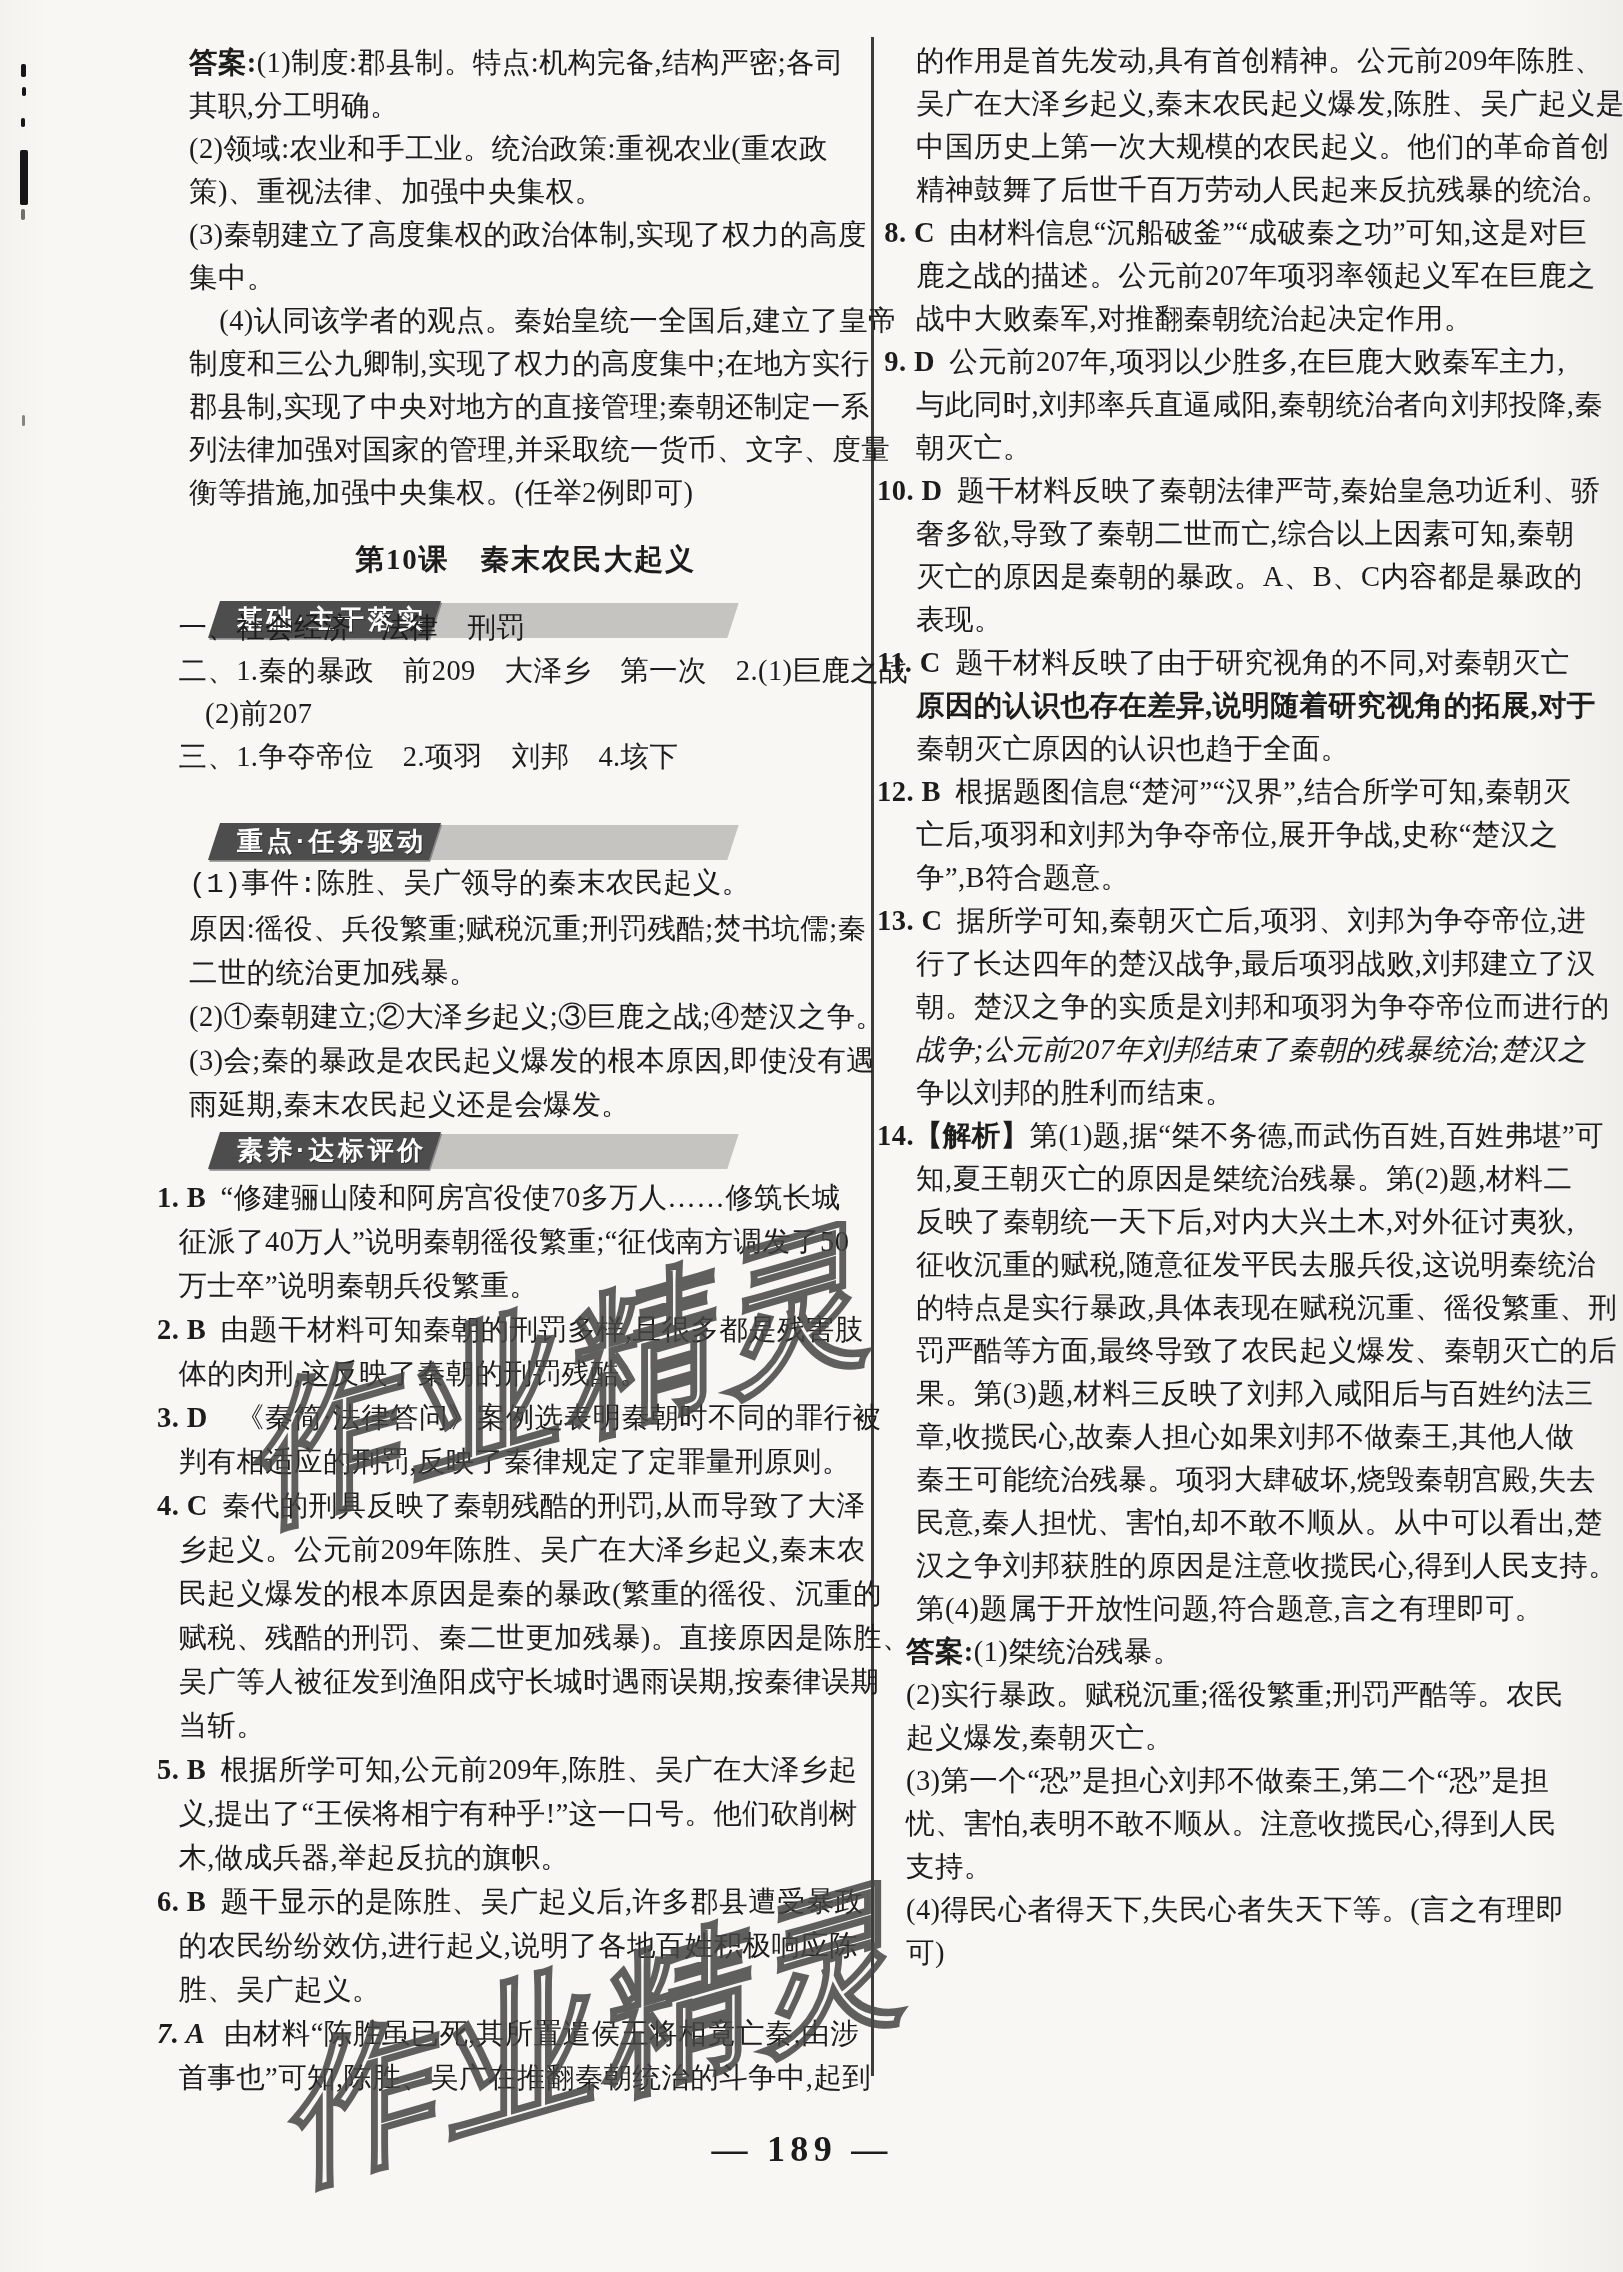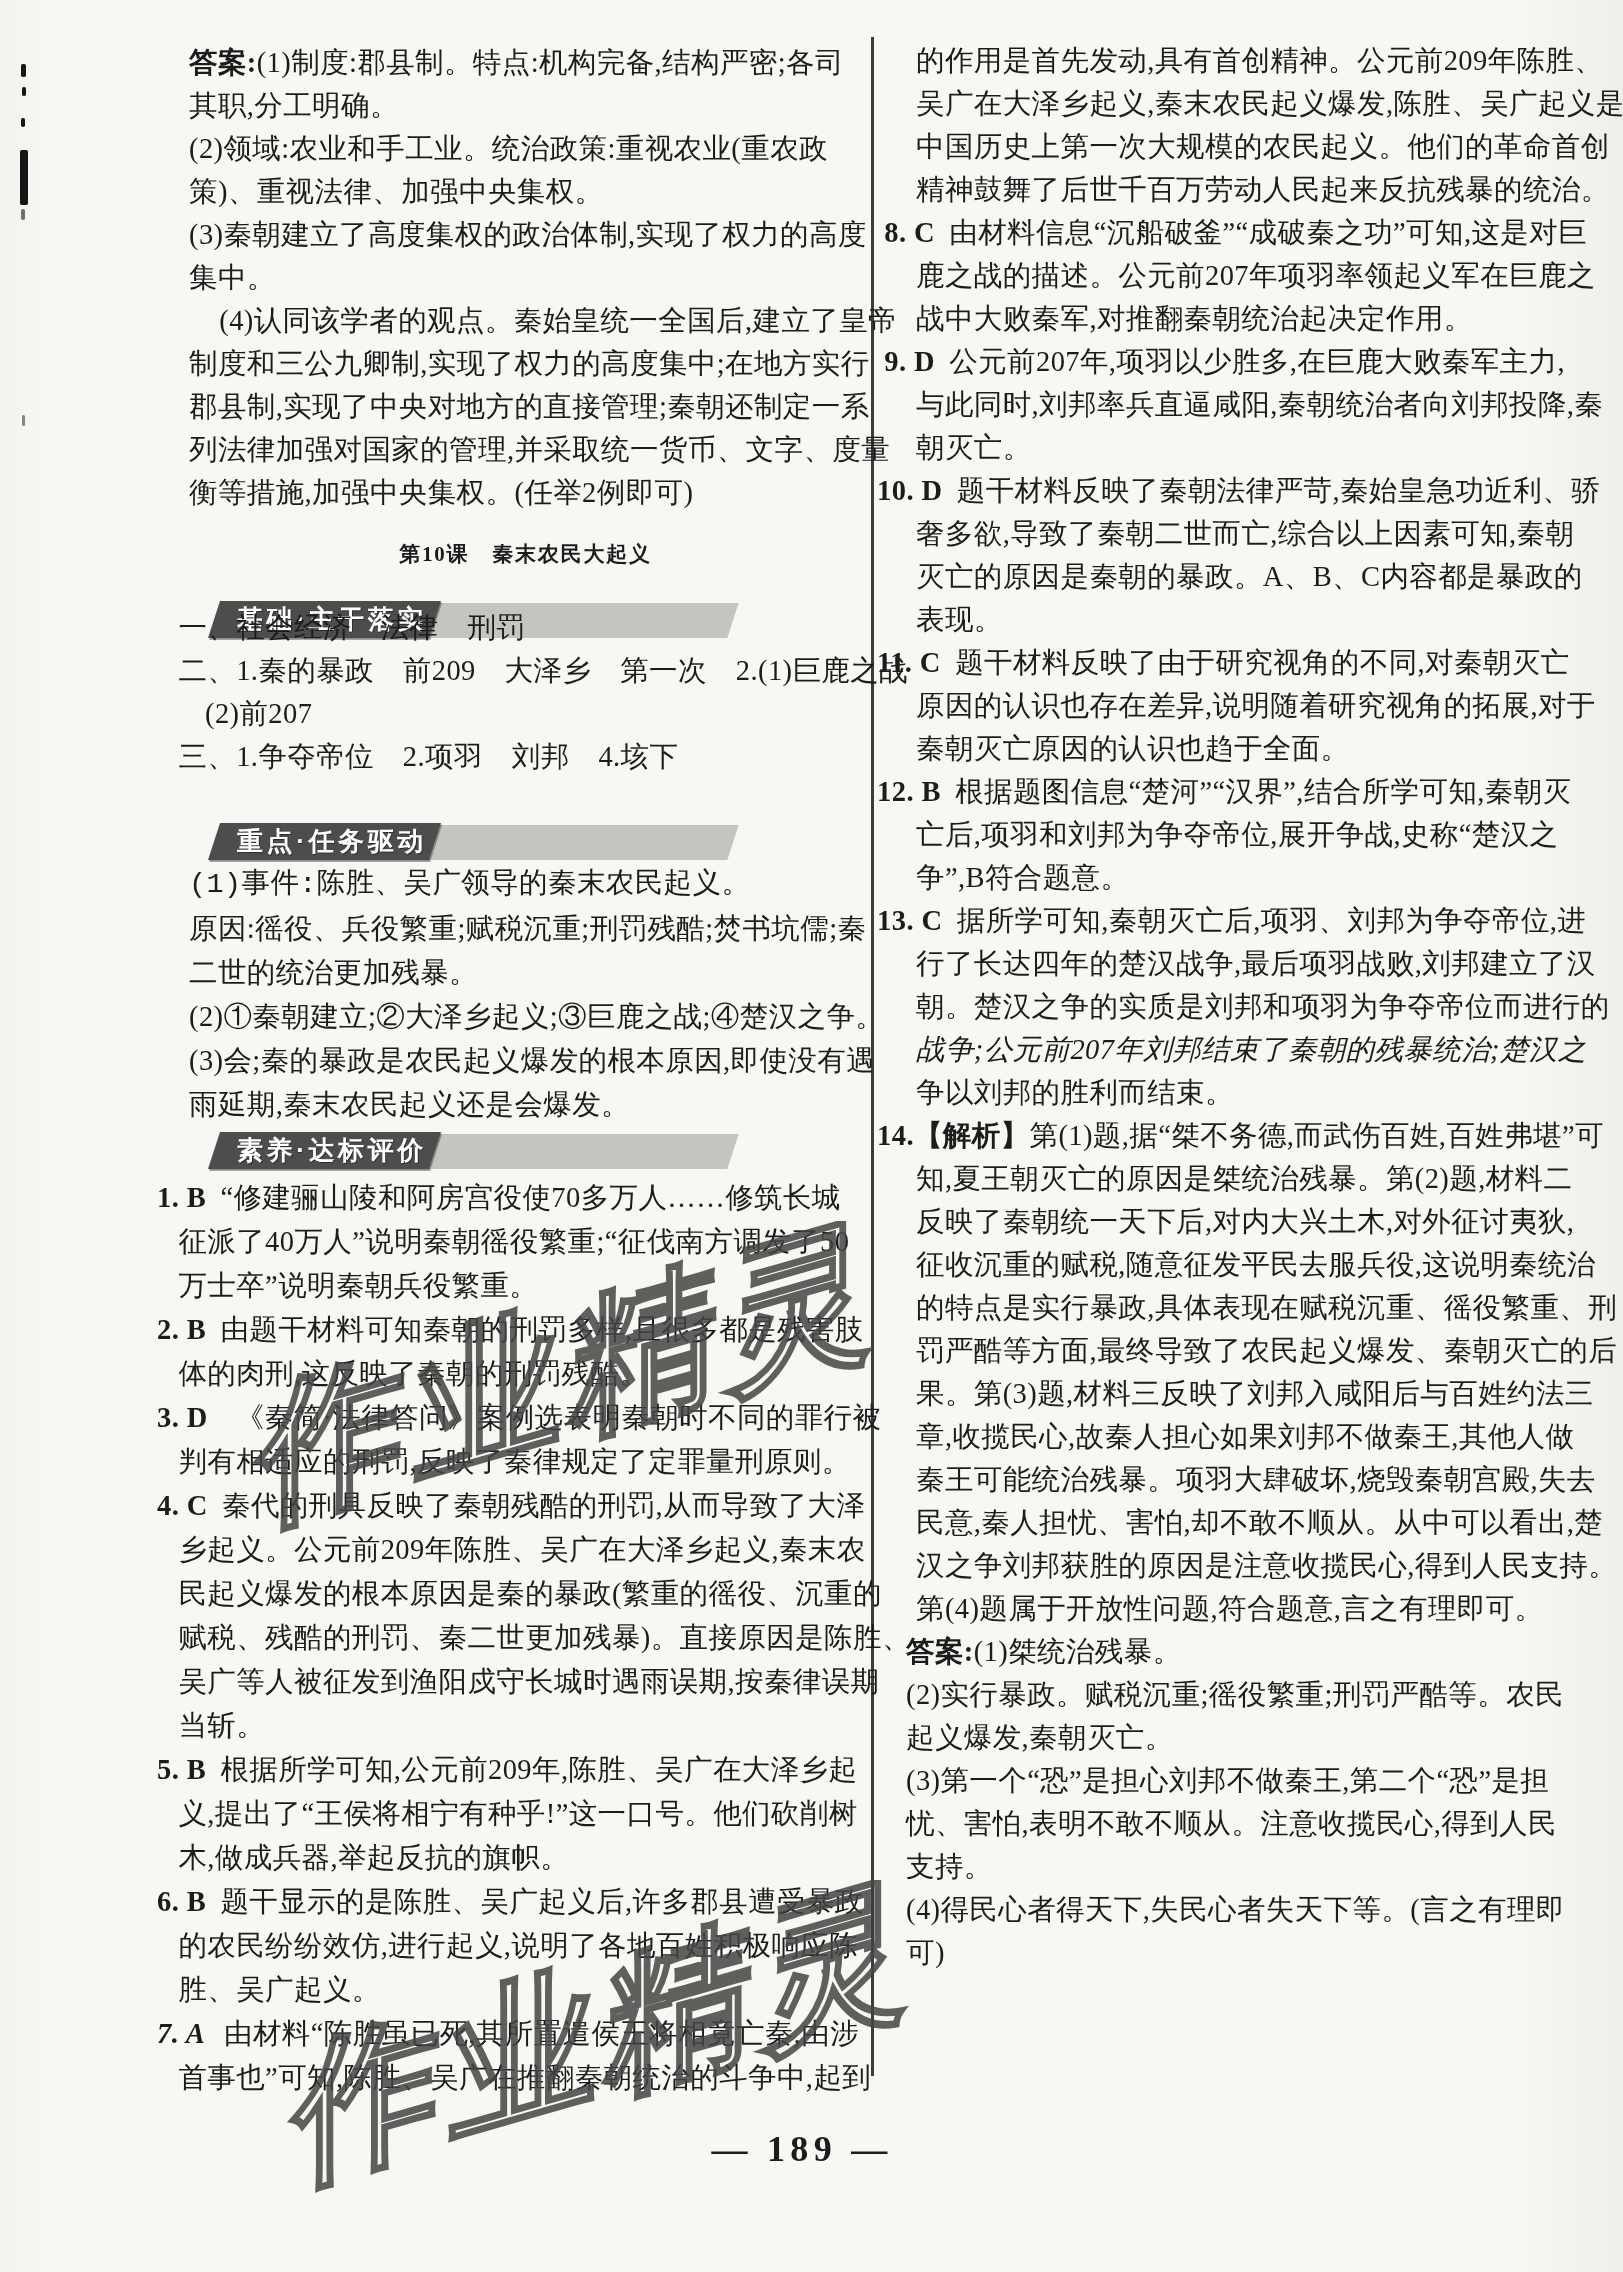--- a/index.html
+++ b/index.html
@@ -25,21 +25,21 @@
   .seg{position:absolute;left:0;width:100%;}
   .tl{
     white-space:nowrap;
     font-size:28.5px;
     letter-spacing:0.4px;
     color:#1c1c1c;
   }
   .tl b{font-weight:bold;}
   .lesson-title{
     position:absolute;left:178px;top:540px;width:695px;height:46px;
-    text-align:center;font-size:21px;font-weight:bold;letter-spacing:1.8px;
+    text-align:center;font-size:29px;font-weight:bold;letter-spacing:1.8px;
   }
   .banner{position:absolute;left:214px;width:552px;height:37px;}
   .banner .shadow{
     position:absolute;left:19.6px;top:1.8px;width:499px;height:35px;
     background:#c6c4c0;transform:skewX(-18deg);
   }
   .banner .dark{
     position:absolute;left:0;top:0;width:221px;height:37px;
     background:#4d4d4d;transform:skewX(-18deg);
     box-shadow:1.8px 1.8px 0 #8a8a8a;
@@ -169,21 +169,21 @@
       <div class="tl" style="height: 43px; line-height: 43px; padding-left: 46px;">鹿之战的描述。公元前207年项羽率领起义军在巨鹿之</div>
       <div class="tl" style="height: 43px; line-height: 43px; padding-left: 46px;">战中大败秦军,对推翻秦朝统治起决定作用。</div>
       <div class="tl" style="height: 43px; line-height: 43px; padding-left: 14.3px;"><b style="margin-right: 14.3px;">9. D</b>公元前207年,项羽以少胜多,在巨鹿大败秦军主力,</div>
       <div class="tl" style="height: 43px; line-height: 43px; padding-left: 46px;">与此同时,刘邦率兵直逼咸阳,秦朝统治者向刘邦投降,秦</div>
       <div class="tl" style="height: 43px; line-height: 43px; padding-left: 46px;">朝灭亡。</div>
       <div class="tl" style="height: 43px; line-height: 43px; padding-left: 7.1px;"><b style="margin-right: 14.3px;">10. D</b>题干材料反映了秦朝法律严苛,秦始皇急功近利、骄</div>
       <div class="tl" style="height: 43px; line-height: 43px; padding-left: 46px;">奢多欲,导致了秦朝二世而亡,综合以上因素可知,秦朝</div>
       <div class="tl" style="height: 43px; line-height: 43px; padding-left: 46px;">灭亡的原因是秦朝的暴政。A、B、C内容都是暴政的</div>
       <div class="tl" style="height: 43px; line-height: 43px; padding-left: 46px;">表现。</div>
       <div class="tl" style="height: 43px; line-height: 43px; padding-left: 7.1px;"><b style="margin-right: 14.3px;">11. C</b>题干材料反映了由于研究视角的不同,对秦朝灭亡</div>
-      <div class="tl" style="height: 43px; line-height: 43px; padding-left: 46px;">原因的认识也存在差异,说明随着研究视角的拓展,对于</div>
+      <div class="tl" style="height: 43px; line-height: 43px; padding-left: 46px; font-weight: bold;">原因的认识也存在差异,说明随着研究视角的拓展,对于</div>
       <div class="tl" style="height: 43px; line-height: 43px; padding-left: 46px;">秦朝灭亡原因的认识也趋于全面。</div>
       <div class="tl" style="height: 43px; line-height: 43px; padding-left: 7.1px;"><b style="margin-right: 14.3px;">12. B</b>根据题图信息“楚河”“汉界”,结合所学可知,秦朝灭</div>
       <div class="tl" style="height: 43px; line-height: 43px; padding-left: 46px;">亡后,项羽和刘邦为争夺帝位,展开争战,史称“楚汉之</div>
       <div class="tl" style="height: 43px; line-height: 43px; padding-left: 46px;">争”,B符合题意。</div>
       <div class="tl" style="height: 43px; line-height: 43px; padding-left: 7.1px;"><b style="margin-right: 14.3px;">13. C</b>据所学可知,秦朝灭亡后,项羽、刘邦为争夺帝位,进</div>
       <div class="tl" style="height: 43px; line-height: 43px; padding-left: 46px;">行了长达四年的楚汉战争,最后项羽战败,刘邦建立了汉</div>
       <div class="tl" style="height: 43px; line-height: 43px; padding-left: 46px;">朝。楚汉之争的实质是刘邦和项羽为争夺帝位而进行的</div>
       <div class="tl" style="height: 43px; line-height: 43px; padding-left: 46px; font-style: italic;">战争;公元前207年刘邦结束了秦朝的残暴统治;楚汉之</div>
       <div class="tl" style="height: 43px; line-height: 43px; padding-left: 46px;">争以刘邦的胜利而结束。</div>
       <div class="tl" style="height: 43px; line-height: 43px; padding-left: 7.1px;"><b>14.【解析】</b>第(1)题,据“桀不务德,而武伤百姓,百姓弗堪”可</div>

